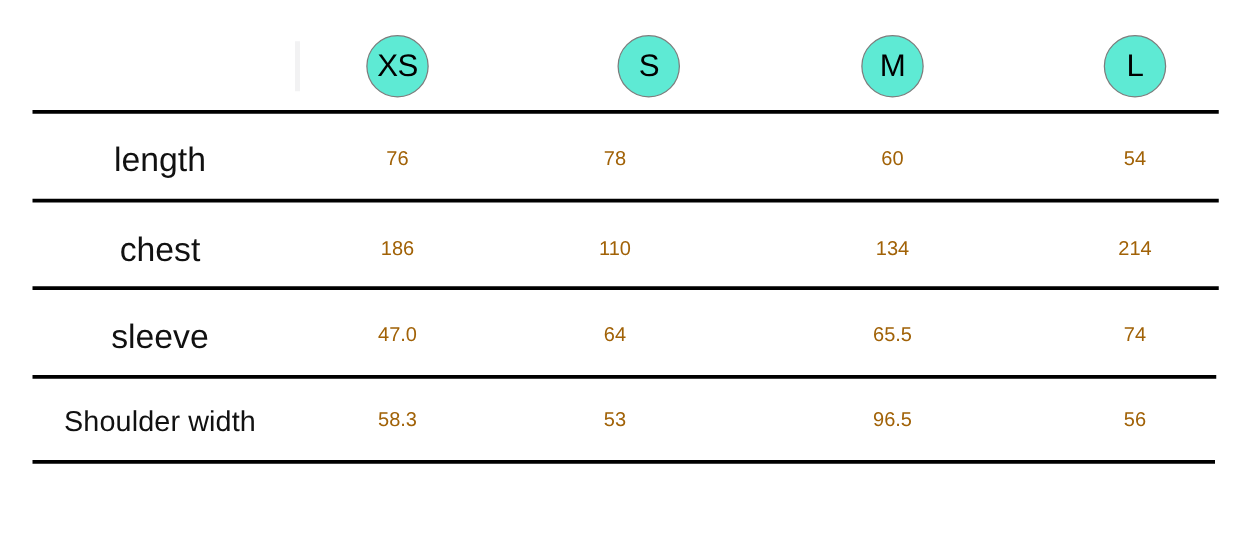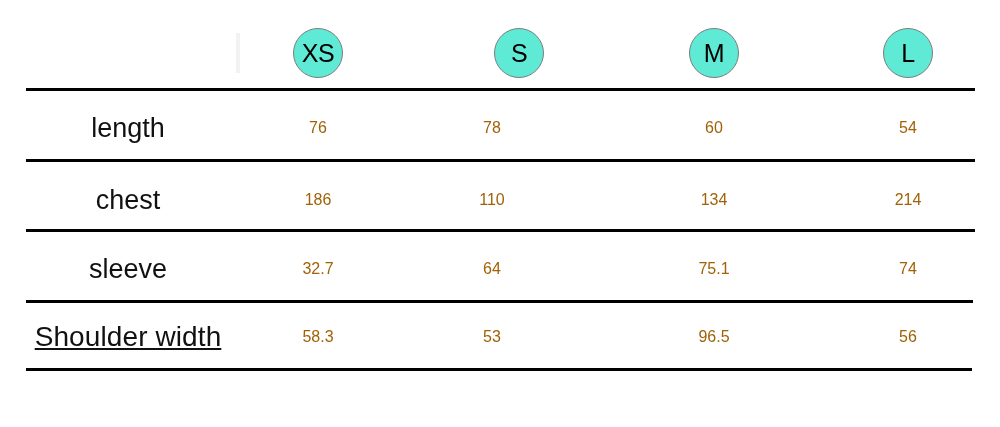--- a/index.html
+++ b/index.html
@@ -96,23 +96,22 @@
     width: 256px;
     height: 56px;
     display: flex;
     align-items: center;
     justify-content: center;
     font-size: 27px;
     color: #111111;
     white-space: nowrap;
   }
   .data-row.row3 .row-label {
-    font-size: 28px;
+    font-size: 23px;
     letter-spacing: 0.1px;
-    text-decoration: underline;
   }
 
   .row-value {
     position: absolute;
     top: 2px;
     width: 120px;
     height: 52px;
     display: flex;
     align-items: center;
     justify-content: center;
@@ -163,23 +162,23 @@
   <div class="data-row row1">
     <div class="row-label">chest</div>
     <div class="row-value c0">186</div>
     <div class="row-value c1">110</div>
     <div class="row-value c2">134</div>
     <div class="row-value c3">214</div>
   </div>
 
   <div class="data-row row2">
     <div class="row-label">sleeve</div>
-    <div class="row-value c0">32.7</div>
+    <div class="row-value c0">47.0</div>
     <div class="row-value c1">64</div>
-    <div class="row-value c2">75.1</div>
+    <div class="row-value c2">65.5</div>
     <div class="row-value c3">74</div>
   </div>
 
   <div class="data-row row3">
     <div class="row-label">Shoulder width</div>
     <div class="row-value c0">58.3</div>
     <div class="row-value c1">53</div>
     <div class="row-value c2">96.5</div>
     <div class="row-value c3">56</div>
   </div>

